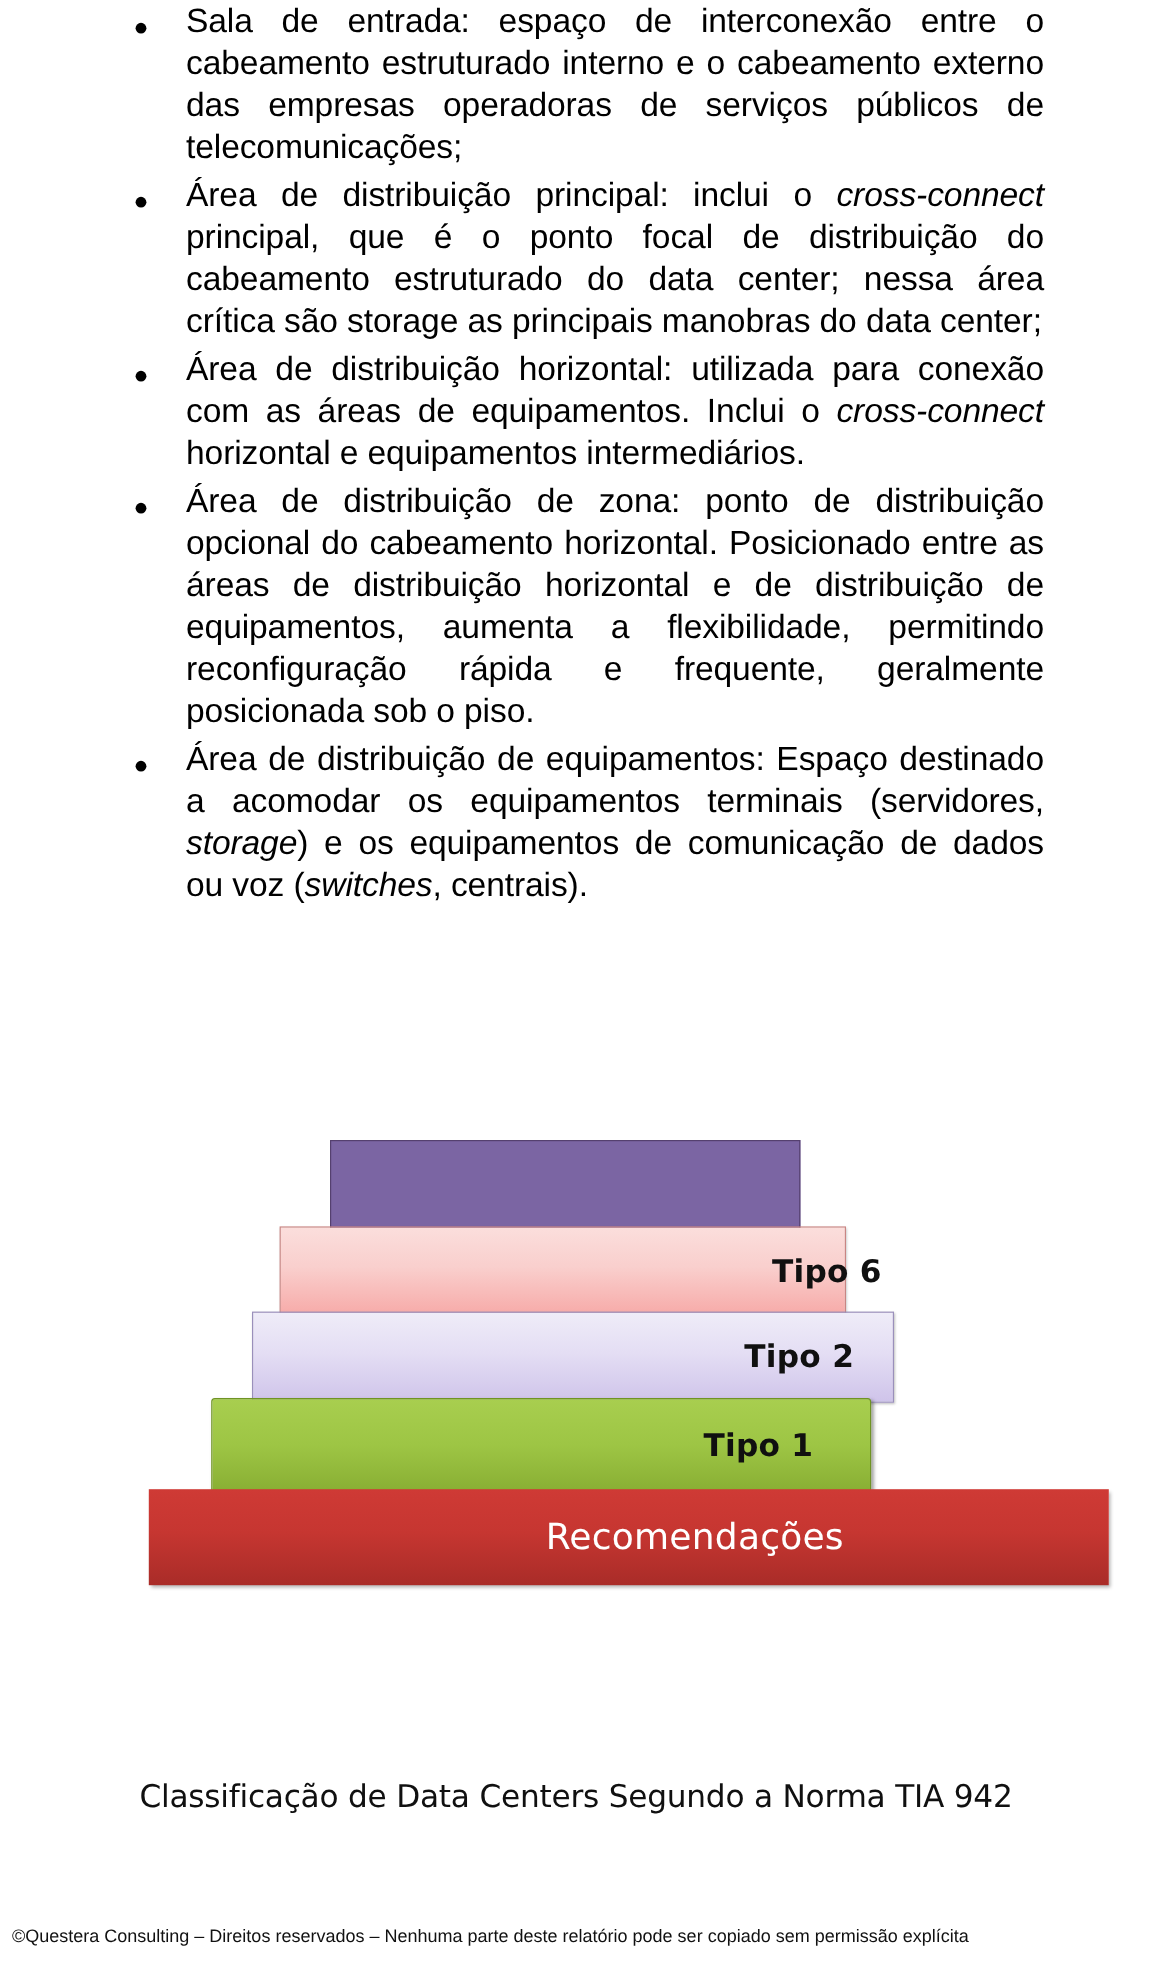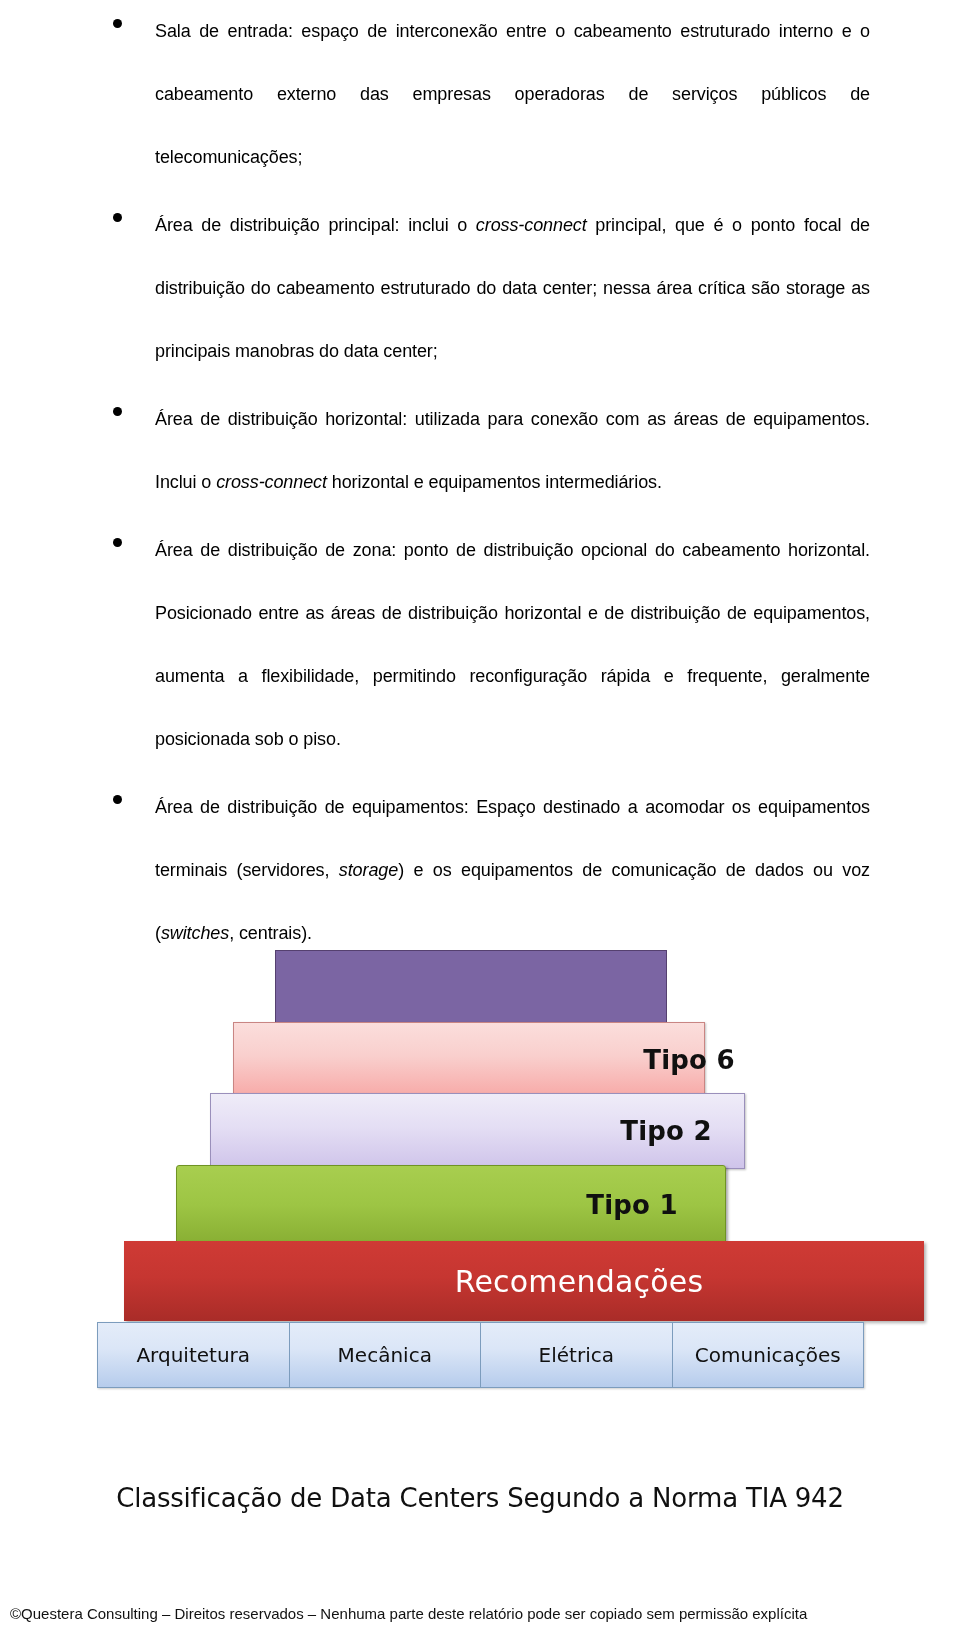--- a/index.html
+++ b/index.html
@@ -20,22 +20,22 @@
   .doc-body {
     position: absolute;
     left: 95px;
     top: 0px;
     width: 775px;
   }
   .bullet-item {
     position: relative;
     padding-left: 60px;
     margin: 0 0 5px 0;
-    font-size: 18px;
-    line-height: 63px;
+    font-size: 28px;
+    line-height: 35px;
     text-align: justify;
     text-justify: inter-word;
     letter-spacing: -0.1px;
   }
   .bullet-item::before {
     content: "";
     position: absolute;
     left: 18px;
     top: 19px;
     width: 9px;
@@ -206,24 +206,18 @@
       <span>Tipo 1</span>
     </div>
   </div>
 
   <div class="layer" id="layer-recomendacoes">
     <div class="layer-label">
       <span>Recomendações</span>
     </div>
   </div>
 
-  <div class="base-table">
-    <div class="base-cell">Arquitetura</div>
-    <div class="base-cell">Mecânica</div>
-    <div class="base-cell">Elétrica</div>
-    <div class="base-cell">Comunicações</div>
-  </div>
 
 </div>
 
 <div class="figure-caption">Classificação de Data Centers Segundo a Norma TIA 942</div>
 
 <div class="footer">©Questera Consulting – Direitos reservados – Nenhuma parte deste relatório pode ser copiado sem permissão explícita</div>
 
 </body></html>

